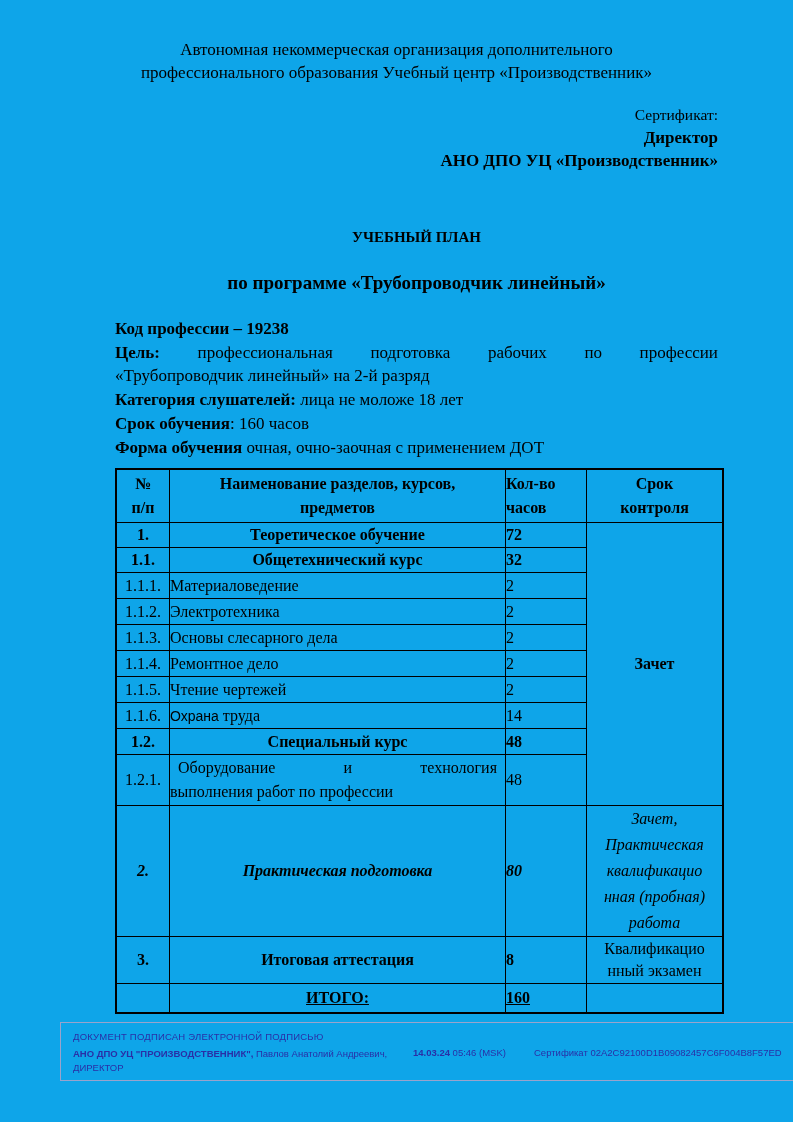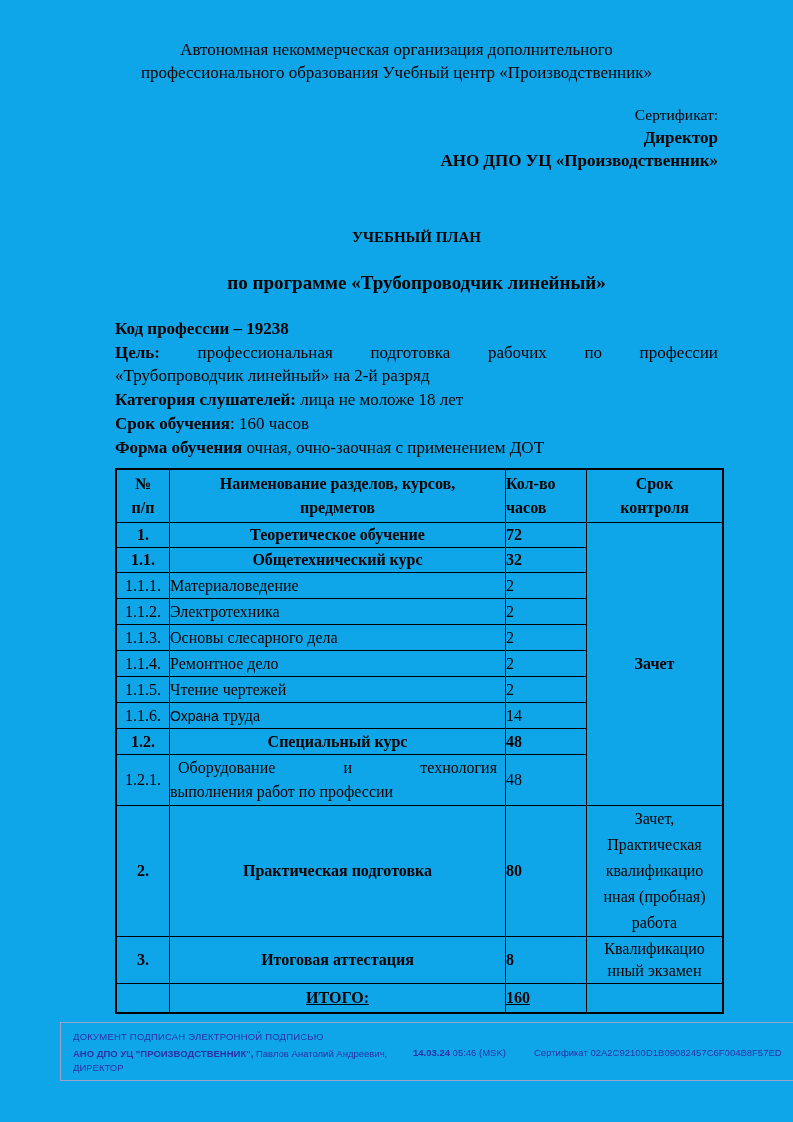--- a/index.html
+++ b/index.html
@@ -31,21 +31,21 @@
   td.c1{width:52px;text-align:center;}
   td.c2{width:335px;text-align:center;}
   td.c3{width:80px;text-align:left;}
   td.c4{width:135px;text-align:center;}
   td.left{text-align:left;padding-left:8px;padding-right:4px;}
   .bold{font-weight:bold;}
   tr.rh52 td{height:52px;line-height:24px;}
   tr.rh24 td{height:24px;}
   tr.rh25 td{height:25px;}
   tr.rh50 td{height:50px;line-height:24px;}
-  tr.rh130 td{height:130px;}
+  tr.rh130 td{height:130px;font-style:italic;}
   tr.rh46 td{height:46px;line-height:22px;}
   tr.rh28 td{height:28px;text-decoration:underline;}
   td.vtop{vertical-align:top;}
   .ctl-lines{line-height:26px;}
   .cell-jline{display:flex;justify-content:space-between;padding:0 8px 0 8px;}
   .sans-word{font-family:"Liberation Sans",sans-serif;font-size:14px;}
   
   .sig-box{position:absolute;top:1022px;left:60px;width:744px;height:59px;
     border:1px solid #9aa3cc;box-sizing:border-box;color:#2a2fa6;
     font-family:"Liberation Sans",sans-serif;font-size:9.5px;}

